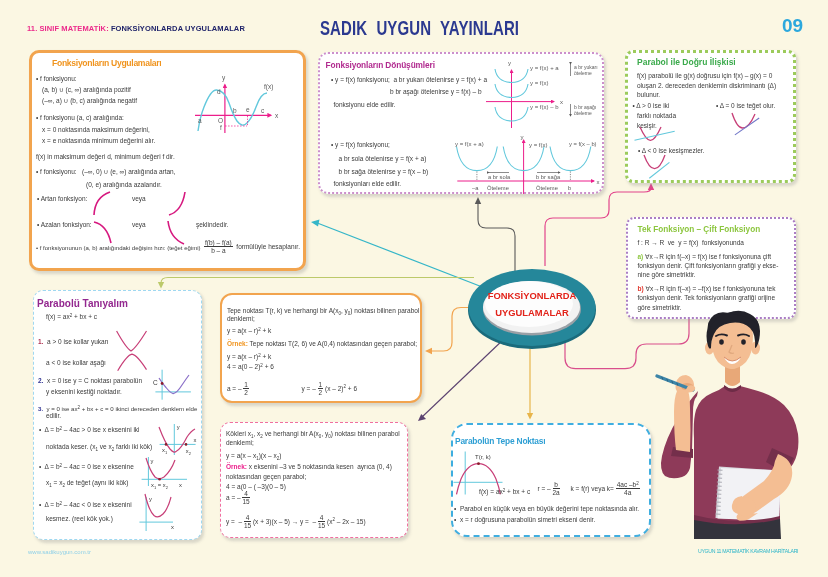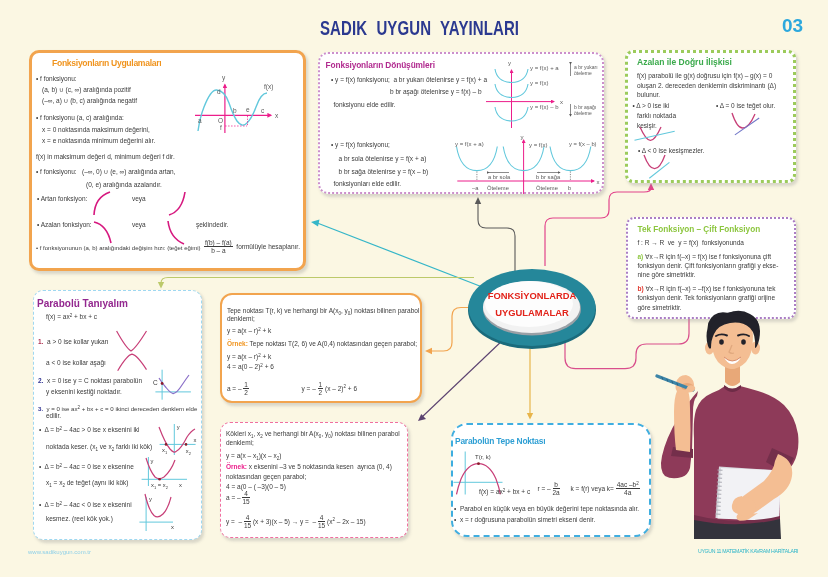--- a/index.html
+++ b/index.html
@@ -35,22 +35,23 @@
  <path d="M505,338 L421.5,417.5" stroke="#5C4370" stroke-width="1.1" fill="none"></path>
  <path d="M418,421 L421.2,414 L426,419 z" fill="#5C4370"></path>
 
  <path d="M530,345 V414" stroke="#E8B54A" stroke-width="1.2" fill="none"></path>
  <path d="M530,419.5 L526.8,413 L533.2,413 z" fill="#E8B54A"></path>
 
  <path d="M565,338 V358 Q565,368.6 575.6,368.6 H625 Q636,368.6 636,358 V354.5 Q636,344 646.5,344 H678.5 Q689,344 689,333.5 V307" stroke="#D94F8C" stroke-width="1.2" fill="none"></path>
  <path d="M689,302 L685.8,309 L692.2,309 z" fill="#D94F8C"></path>
 </svg>
 
+<div class="t" style="left:27px;top:24px;font-size:7.5px;font-weight:bold;letter-spacing:0.1px;"><span style="color:#EC2A8B;">11. SINIF MATEMATİK: </span><span style="color:#20246A;">FONKSİYONLARDA UYGULAMALAR</span></div>
 <div class="t" style="left:320px;top:17px;font-size:15px;font-weight:bold;color:#2B3990;letter-spacing:0.1px;word-spacing:5px;transform:scaleY(1.3);transform-origin:left top;">SADIK UYGUN YAYINLARI</div>
-<div class="t" style="left:782px;top:15px;font-size:19px;font-weight:bold;color:#2CA8DD;">03</div>
+<div class="t" style="left:782px;top:15px;font-size:19px;font-weight:bold;color:#2CA8DD;">09</div>
 
 <div class="t" style="left:28px;top:549px;font-size:6px;color:#8FD0E8;">www.sadikuygun.com.tr</div>
 <div class="t" style="left:698px;top:548px;font-size:5.2px;letter-spacing:-0.3px;color:#2CB5C9;">UYGUN 11 MATEMATİK KAVRAM HARİTALARI</div>
 
 <div class="bx" id="box1" style="left:29px;top:50px;width:277px;height:221px;border:3px solid #F2A44E;border-radius:10px;z-index:2;padding-left:24px;">
  <div class="t" style="left:20px;top:4.5px;font-size:8.6px;font-weight:bold;color:#F0941E;letter-spacing:-0.3px;">Fonksiyonların Uygulamaları</div>
  <div class="t body6" style="left:4px;top:21.5px;">• f fonksiyonu:</div>
  <div class="t body6" style="left:10px;top:32.8px;">(a, b) ∪ (c, ∞) aralığında pozitif</div>
  <div class="t body6" style="left:10px;top:44px;">(–∞, a) ∪ (b, c) aralığında negatif</div>
  <div class="t body6" style="left:4px;top:60.5px;">• f fonksiyonu (a, c) aralığında:</div>
@@ -148,21 +149,21 @@
   <line x1="87" y1="40.5" x2="110" y2="40.5" stroke="#5a5a5a" stroke-width="0.7" marker-end="url(#ahg)"></line>
   <text x="38" y="47" font-size="5.8" fill="#5a5a5a">a br sola</text>
   <text x="86" y="47" font-size="5.8" fill="#5a5a5a">b br sağa</text>
   <text x="37" y="57.5" font-size="5.8" fill="#5a5a5a">Öteleme</text>
   <text x="86" y="57.5" font-size="5.8" fill="#5a5a5a">Öteleme</text>
   <text x="22" y="57.5" font-size="5.8" fill="#5a5a5a">–a</text>
   <text x="118" y="57.5" font-size="5.8" fill="#5a5a5a">b</text>
  </svg>
 </div>
 <div class="bx" id="box3" style="left:625px;top:50px;width:171px;height:133px;border:3px dotted #9CCB5B;border-radius:8px;z-index:2;">
- <div class="t" style="left:9px;top:3.5px;font-size:8.5px;font-weight:bold;color:#3BAA4C;">Azalan ile Doğru İlişkisi</div>
+ <div class="t" style="left:9px;top:3.5px;font-size:8.5px;font-weight:bold;color:#3BAA4C;">Parabol ile Doğru İlişkisi</div>
  <div class="t body6" style="left:9px;top:19px;">f(x) parabolü ile g(x) doğrusu için f(x) – g(x) = 0</div>
  <div class="t body6" style="left:9px;top:28.7px;">oluşan 2. dereceden denklemin diskriminantı (Δ)</div>
  <div class="t body6" style="left:9px;top:38.4px;">bulunur.</div>
  <div class="t body6" style="left:4.5px;top:48.8px;">• Δ &gt; 0 ise iki</div>
  <div class="t body6" style="left:9px;top:59px;">farklı noktada</div>
  <div class="t body6" style="left:9px;top:69px;">kesişir.</div>
  <div class="t body6" style="left:88px;top:48.8px;">• Δ = 0 ise teğet olur.</div>
  <div class="t body6" style="left:10px;top:93.5px;">• Δ &lt; 0 ise kesişmezler.</div>
  <svg width="50" height="22" viewBox="0 0 50 22" style="left:4px;top:70px;">
   <path d="M8,4 Q14,17.5 18.4,17.3 Q23,17.5 29,4" stroke="#C73E77" stroke-width="1.3" fill="none"></path>

